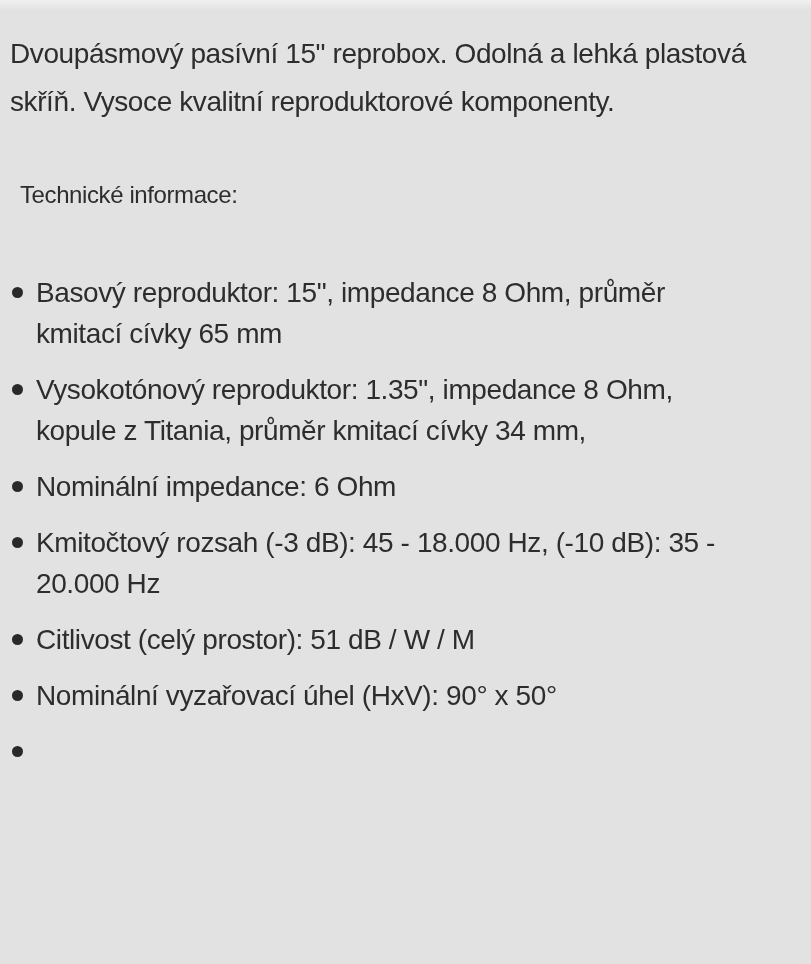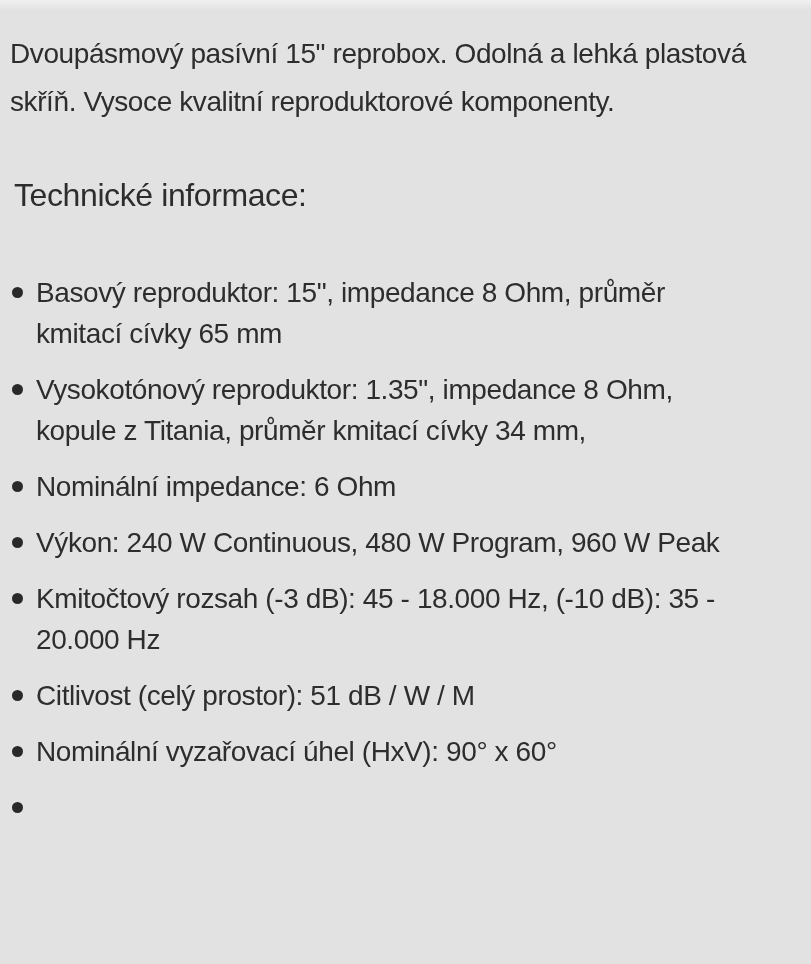--- a/index.html
+++ b/index.html
@@ -24,22 +24,22 @@
   }
   .desc {
     margin: 8px 0 0 0;
     font-size: 28px;
     line-height: 48px;
     letter-spacing: -0.4px;
     white-space: pre-line;
     width: 840px;
   }
   .section-heading {
-    margin: 45px 0 0 4px;
-    font-size: 32px;
+    margin: 45px 0 0 10px;
+    font-size: 24px;
     line-height: 48px;
     letter-spacing: -0.4px;
     font-weight: 400;
   }
   .spec-list {
     list-style: none;
     margin: 53px 0 0 0;
     padding: 0;
   }
   .spec-list li {
@@ -85,33 +85,29 @@
       <span class="bullet"></span>
       <span class="spec-text">Vysokotónový reproduktor: 1.35", impedance 8 Ohm,
 kopule z Titania, průměr kmitací cívky 34 mm,</span>
     </li>
     <li>
       <span class="bullet"></span>
       <span class="spec-text">Nominální impedance: 6 Ohm</span>
     </li>
     <li>
       <span class="bullet"></span>
-      <span class="spec-text">Výkon: 240 W Continuous, 480 W Program, 960 W Peak</span>
-    </li>
-    <li>
-      <span class="bullet"></span>
       <span class="spec-text">Kmitočtový rozsah (-3 dB): 45 - 18.000 Hz, (-10 dB): 35 -
 20.000 Hz</span>
     </li>
     <li>
       <span class="bullet"></span>
       <span class="spec-text">Citlivost (celý prostor): 51 dB / W / M</span>
     </li>
     <li>
       <span class="bullet"></span>
-      <span class="spec-text">Nominální vyzařovací úhel (HxV): 90° x 60°</span>
+      <span class="spec-text">Nominální vyzařovací úhel (HxV): 90° x 50°</span>
     </li>
     <li>
       <span class="bullet"></span>
     </li>
   </ul>
 
 </div>
 
 </body></html>

